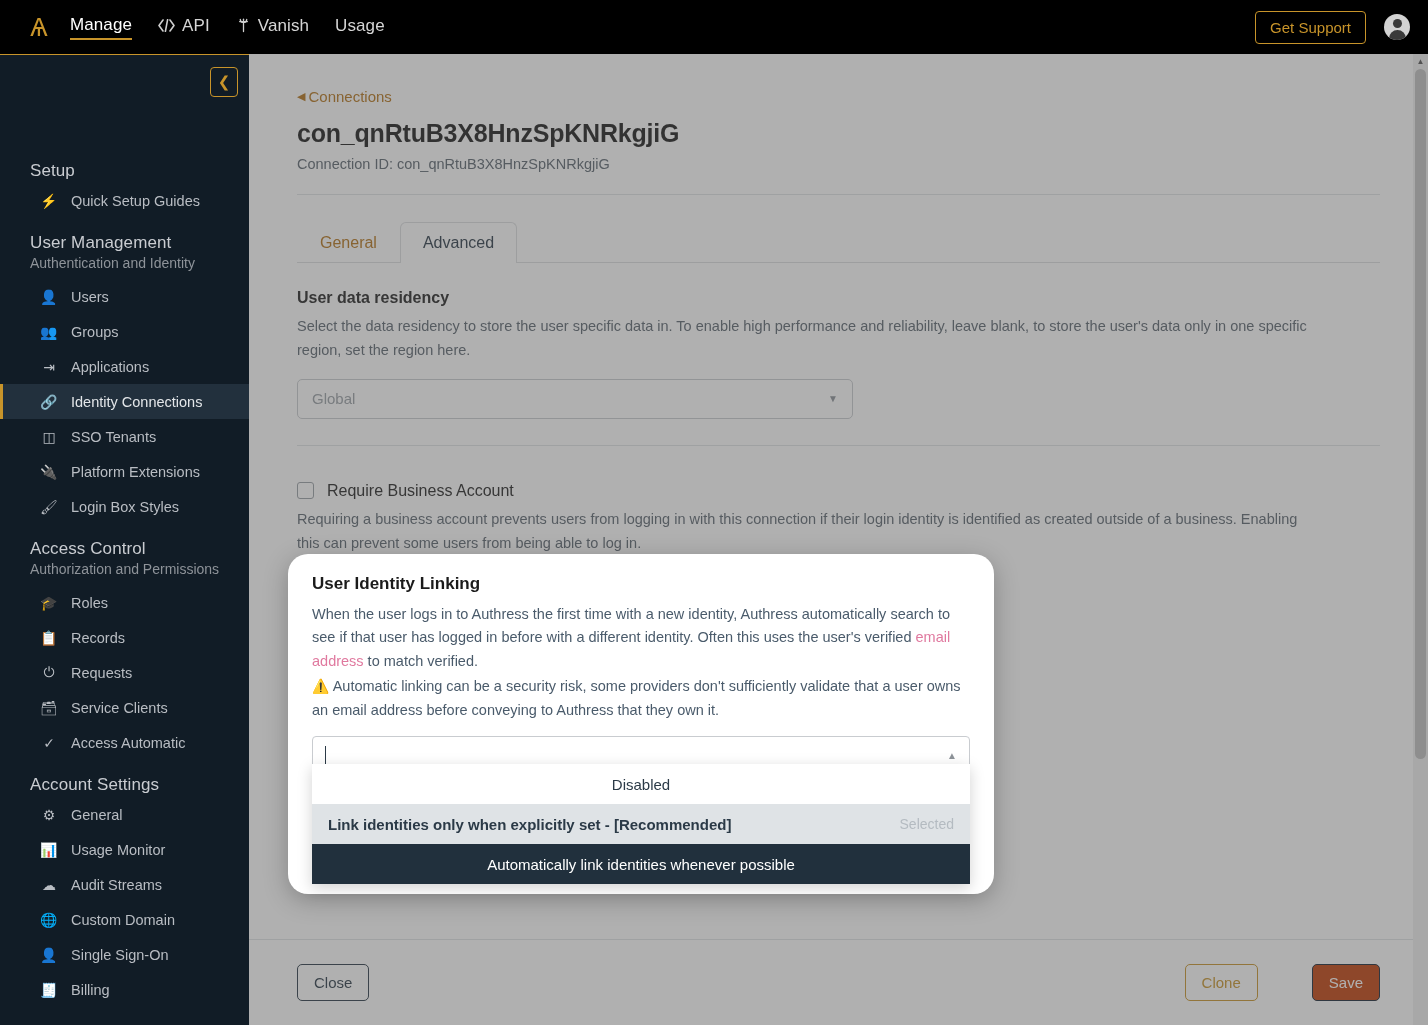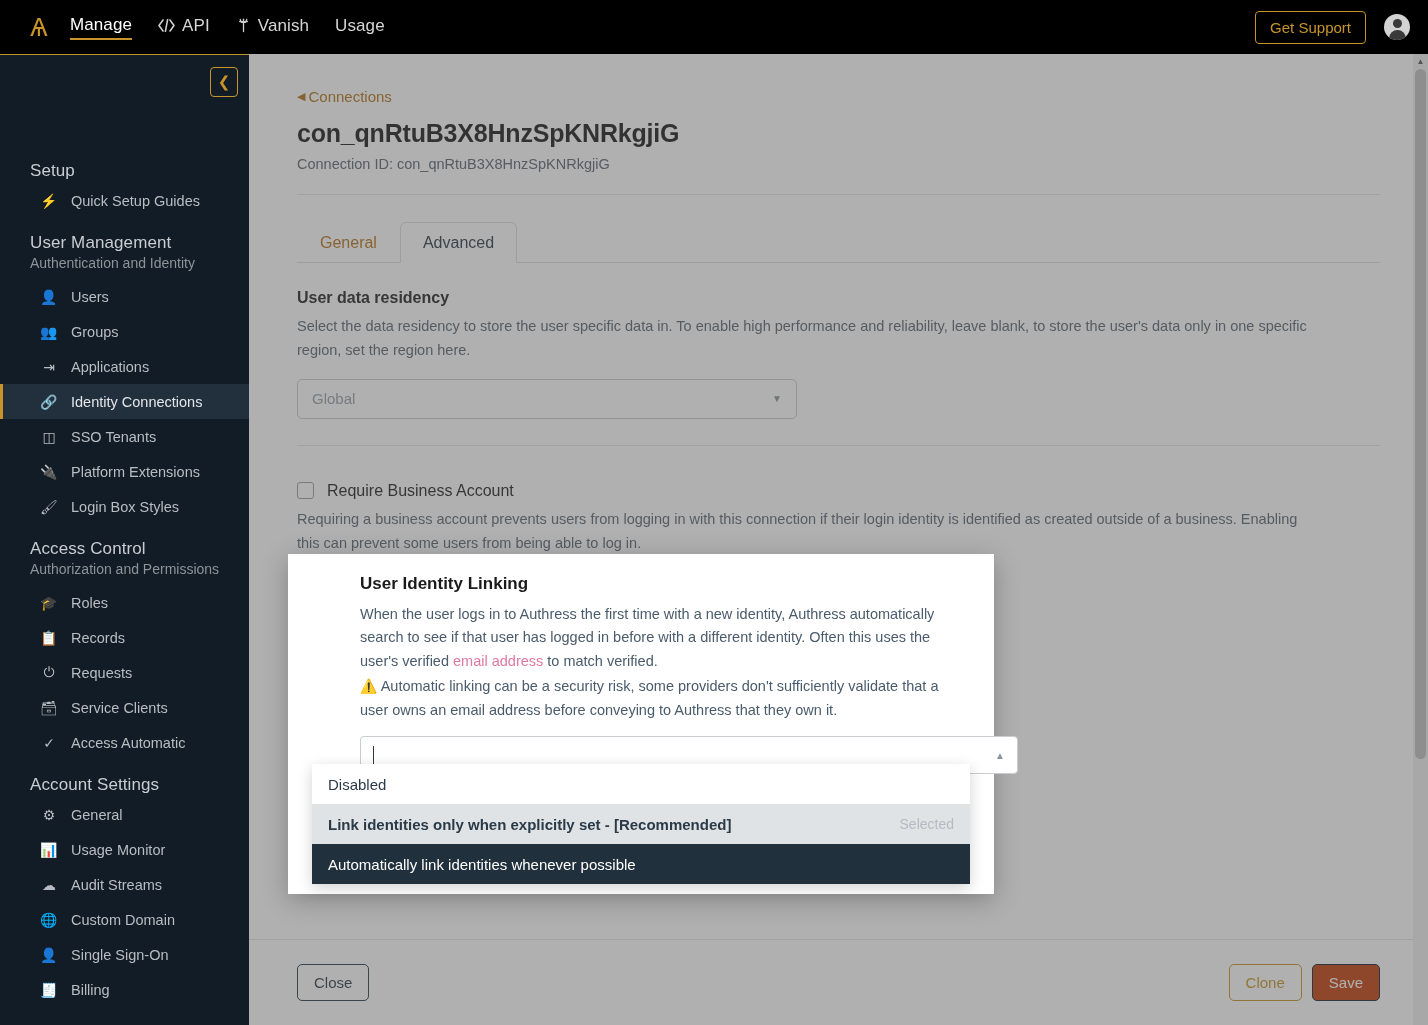--- a/index.html
+++ b/index.html
@@ -107,21 +107,21 @@
     border-radius: 6px 6px 0 0; position: relative; top: 1px;
   }
   .tab.inactive { color: #b5741a; }
   .tab.active { color: #2b3a47; background: #ffffff; border-color: #dcdee0; }
   .tabs-rule { height: 1px; background: #dcdee0; margin-top: 0; }
 
   .section { padding-top: 26px; }
   .section-h { font-size: 16px; font-weight: bold; color: #232323; }
   .section-p { font-size: 14.5px; color: #5c6670; line-height: 1.65; margin-top: 8px; max-width: 1010px; }
   .select-box {
-    margin-top: 16px; width: 500px; height: 40px;
+    margin-top: 16px; width: 556px; height: 40px;
     border: 1px solid #c9ccd0; border-radius: 5px;
     display: flex; align-items: center; padding: 0 14px;
     color: #9aa0a6; font-size: 15px; cursor: pointer; background: #fff;
   }
   .select-box .caret { margin-left: auto; color: #8d9399; font-size: 10px; }
   .divider { height: 1px; background: #e1e3e5; margin-top: 26px; }
 
   .check-row { display: flex; align-items: center; gap: 13px; margin-top: 36px; }
   .checkbox {
     width: 17px; height: 17px; border: 1px solid #9aa0a6; border-radius: 3px;
@@ -136,20 +136,21 @@
     gap: 8px; padding: 0 12px; cursor: pointer; font-family: inherit;
   }
 
   
   .footer-bar {
     position: absolute; left: 249px; bottom: 0;
     width: 1179px; height: 86px; background: #ffffff;
     border-top: 1px solid #e1e3e5;
     display: flex; align-items: center; padding: 0 48px;
     z-index: 12;
+    gap: 44px;
   }
   .btn {
     font-size: 15px; border-radius: 5px; cursor: pointer; font-family: inherit;
     padding: 9px 16px; border: 1px solid transparent; background: #fff;
   }
   .btn-close { border-color: #2b3a47; color: #2b3a47; }
   .btn-clone { border-color: #c8942a; color: #c8942a; margin-left: auto; }
   .btn-save { background: #c2410c; color: #ffffff; border-color: #172635; margin-left: 10px; }
 
   
@@ -167,23 +168,23 @@
     position: absolute; top: 54px; left: 249px;
     width: 1179px; height: 971px;
     background: rgba(80,80,80,0.45);
     z-index: 50;
   }
 
   
   .modal {
     position: absolute; left: 288px; top: 554px;
     width: 706px; height: 340px;
-    background: #ffffff; border-radius: 0;
+    background: #ffffff; border-radius: 20px;
     box-shadow: 0 6px 24px rgba(0,0,0,.25);
-    z-index: 60; overflow: visible; padding-left: 48px;
+    z-index: 60; overflow: visible;
   }
   .modal-inner { padding: 20px 24px 0 24px; }
   .modal-title { font-size: 17px; font-weight: bold; color: #1b1b1b; }
   .modal-p { font-size: 14.5px; color: #4a5b6b; line-height: 1.62; margin-top: 9px; }
   .modal-p .link { color: #e0799f; cursor: pointer; }
   .warn-line { font-size: 14.5px; color: #4a5b6b; line-height: 1.62; margin-top: 2px; }
   .warn-ico { color: #f0b429; font-size: 14px; }
 
   .combo {
     margin-top: 14px; width: 658px; height: 38px;
@@ -197,21 +198,21 @@
   .combo .caret-up { margin-left: auto; color: #8d9399; font-size: 10px; }
 
   .options {
     position: absolute; left: 24px; top: 210px;
     width: 658px; background: #ffffff;
     box-shadow: 0 4px 14px rgba(0,0,0,.18);
     z-index: 70;
   }
   .opt {
     height: 40px; display: flex; align-items: center;
-    padding: 0 16px; font-size: 15px; cursor: pointer;
+    padding: 0 16px; font-size: 15px; cursor: pointer; justify-content: center;
   }
   .opt-plain { background: #ffffff; color: #2b3a47; }
   .opt-selected { background: #dfe3e6; color: #2b3a47; font-weight: bold; }
   .opt-selected .sel-tag { margin-left: auto; font-weight: normal; color: #b4bbc1; font-size: 14px; }
   .opt-hover { background: #21303d; color: #ffffff; }
 </style>
 </head>
 <body>
 
 <div id="app">

